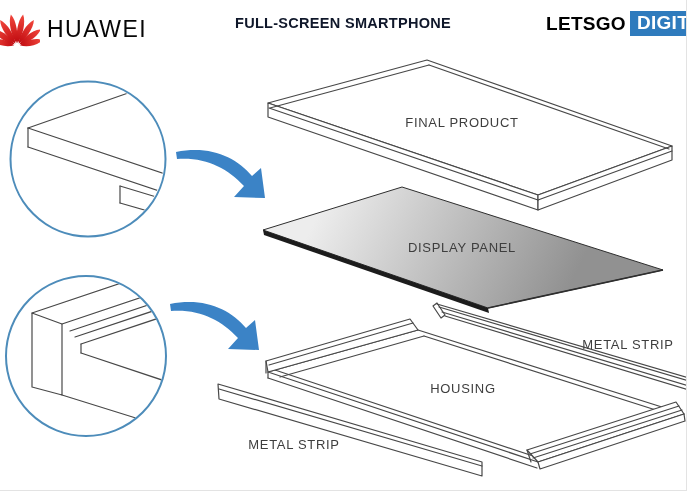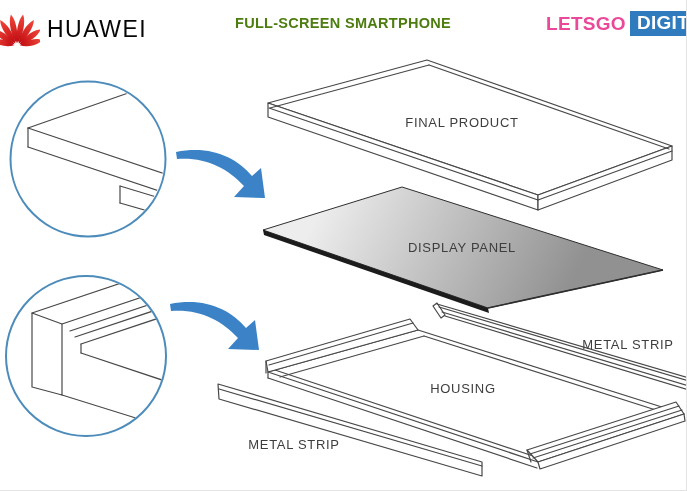--- a/index.html
+++ b/index.html
@@ -6,24 +6,24 @@
   .canvas{
     position:relative;width:687px;height:491px;background:#ffffff;
     overflow:hidden;box-sizing:border-box;
     border-right:1px solid #e3e3e3;border-bottom:1px solid #e3e3e3;
     font-family:"Liberation Sans",sans-serif;
   }
   .hdr-huawei{position:absolute;top:3px;left:-6px;display:flex;align-items:center;gap:7px;}
   .huawei-text{font-size:23px;font-weight:normal;color:#060606;letter-spacing:1.5px;padding-top:6px;}
   .title{
     position:absolute;top:15px;left:50%;transform:translateX(-50%);
-    font-size:14.5px;font-weight:bold;color:#4d7c0f;letter-spacing:.3px;white-space:nowrap;
+    font-size:14.5px;font-weight:bold;color:#0f172a;letter-spacing:.3px;white-space:nowrap;
   }
   .letsgo{position:absolute;top:11px;left:546px;display:flex;align-items:center;white-space:nowrap;}
-  .letsgo-text{font-size:19px;font-weight:bold;color:#ec4899;letter-spacing:.3px;margin-right:4px;}
+  .letsgo-text{font-size:19px;font-weight:bold;color:#000000;letter-spacing:.3px;margin-right:4px;}
   .digital-box{font-size:19px;font-weight:bold;color:#ffffff;background:#2f7bbd;padding:1px 7px 2px 7px;letter-spacing:.3px;}
   svg.diagram{position:absolute;top:0;left:0;}
   .ln{stroke:#484848;stroke-width:1.2;fill:none;stroke-linejoin:round;stroke-linecap:round;}
   .face{fill:#ffffff;stroke:#484848;stroke-width:1.2;stroke-linejoin:round;}
   .lbl{font-family:"Liberation Sans",sans-serif;font-size:13px;fill:#3e3e3e;letter-spacing:.7px;text-anchor:middle;}
 </style>
 </head>
 <body>
 
 <div class="canvas">

